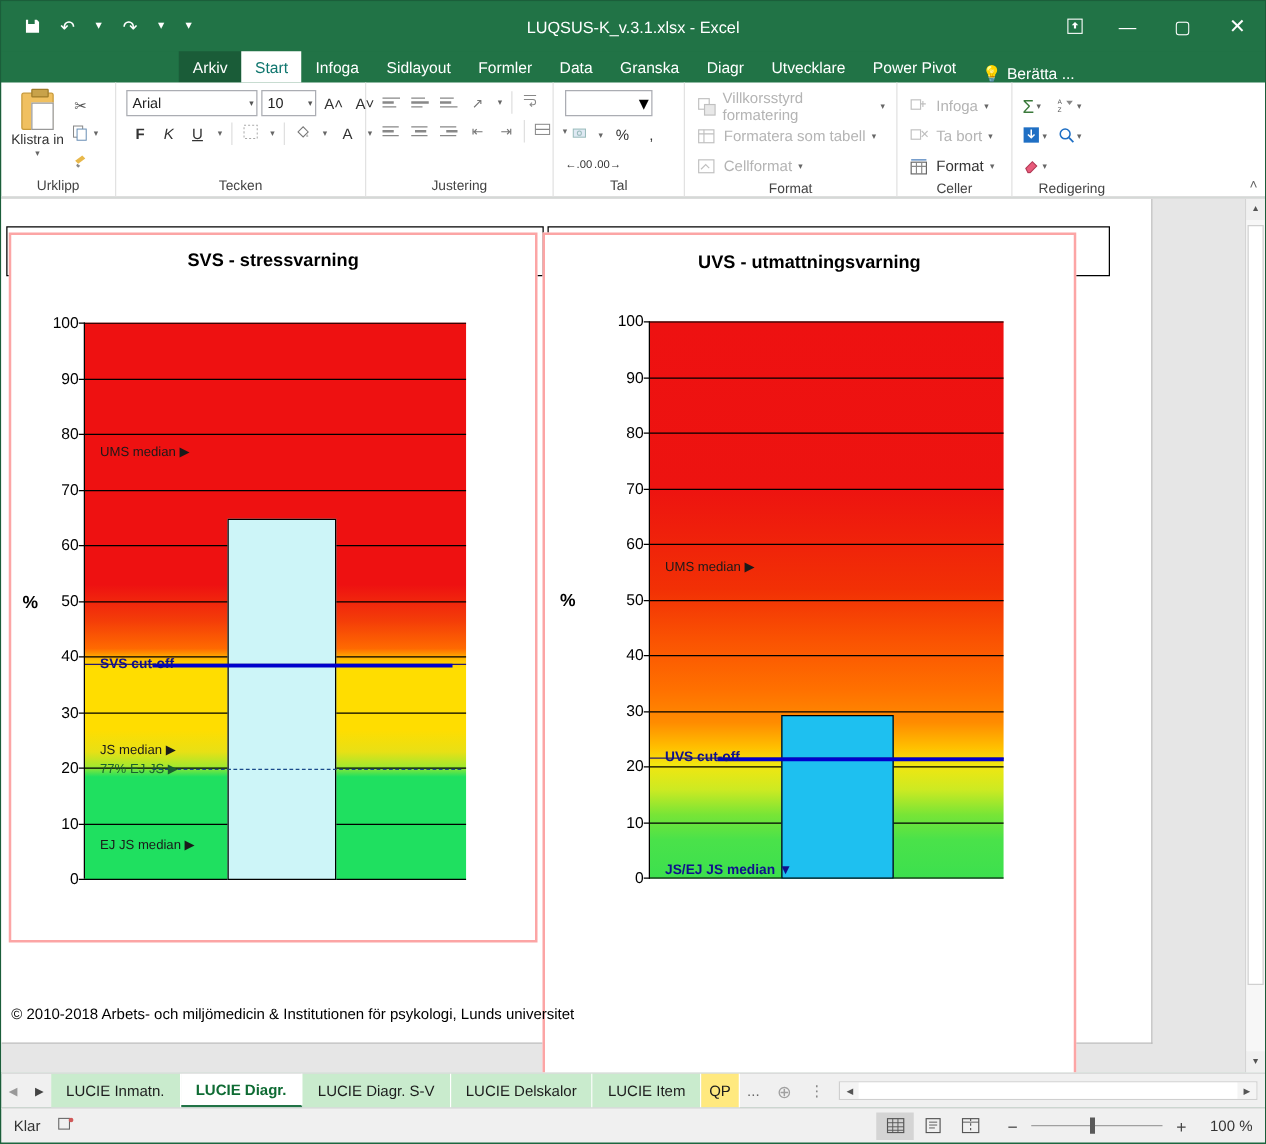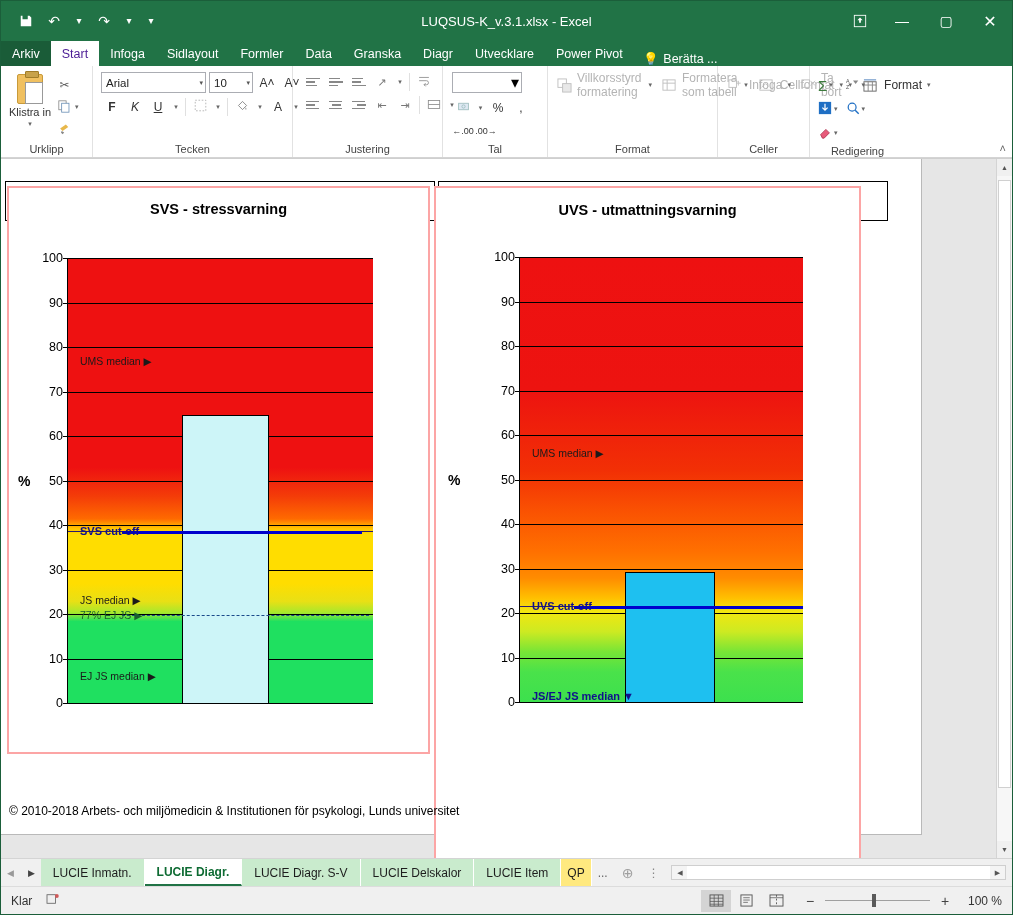--- a/index.html
+++ b/index.html
@@ -41,27 +41,27 @@
   }
   .win-btn.close { font-size: 16px; }
   .ribbon-display {
     width: 40px; height: 40px; display: flex; align-items: center; justify-content: center;
     color: #ffffff; font-size: 13px;
   }
 
   
   .tabbar {
     height: 25px; background: #217346; display: flex; align-items: flex-end;
-    position: relative; flex: 0 0 25px;
+    position: relative; flex: 0 0 25px; justify-content: center;
   }
   .tab {
     height: 25px; padding: 0 11px; color: #ffffff; font-size: 12.5px;
     display: flex; align-items: center; white-space: nowrap;
   }
-  .tab.active { background: #ffffff; color: #4c1d95; font-weight: normal; }
+  .tab.active { background: #ffffff; color: #0f766e; font-weight: normal; }
   .tab.filetab { background: #1a5c38; }
   .tell-me { display: flex; align-items: center; gap: 4px; color: #ffffff; font-size: 12.5px; padding: 0 10px; }
   .tb-right {
     position: absolute; right: 0; bottom: 0; height: 25px;
     display: flex; align-items: center; gap: 0;
   }
   .user-name { color: #ffffff; font-size: 12.5px; padding: 0 10px; display: flex; align-items: center; height: 25px;}
   .share-btn {
     background: #1c6340; color: #ffffff; font-size: 12.5px;
     height: 25px; padding: 0 9px; display: flex; align-items: center; gap: 5px;
@@ -129,21 +129,21 @@
     color: #777; font-size: 11px; position: relative;
   }
   .bars { display: flex; flex-direction: column; gap: 2px; width: 14px; }
   .bars i { display: block; height: 1.5px; background: #888; }
 
   .num-row1 { display: flex; align-items: center; gap: 3px; margin-bottom: 4px; }
   .num-row2 { display: flex; align-items: center; gap: 1px; }
   .numbox { width: 70px; height: 21px; border: 1px solid #abadb3; background: #fff;
             display: flex; align-items: center; justify-content: flex-end; padding-right: 2px; }
 
-  .fmt-col { display: flex; flex-direction: row; gap: 2px; padding-top: 2px; }
+  .fmt-col { display: flex; flex-direction: column; gap: 2px; padding-top: 2px; }
   .fmt-btn {
     display: flex; align-items: center; gap: 5px; height: 22px; padding: 0 4px;
     font-size: 12px; color: #b4b4b4;
   }
   .fmt-btn.enabled { color: #333; }
   .fmt-ico { width: 17px; height: 17px; display:flex; align-items:center; justify-content:center; font-size: 13px; }
 
   .edit-grid { display: flex; gap: 2px; padding-top: 2px; }
   .edit-col { display: flex; flex-direction: column; gap: 2px; }
   .ebtn { display: flex; align-items: center; gap: 2px; height: 22px; padding: 0 3px; font-size: 12px; color: #333; }

